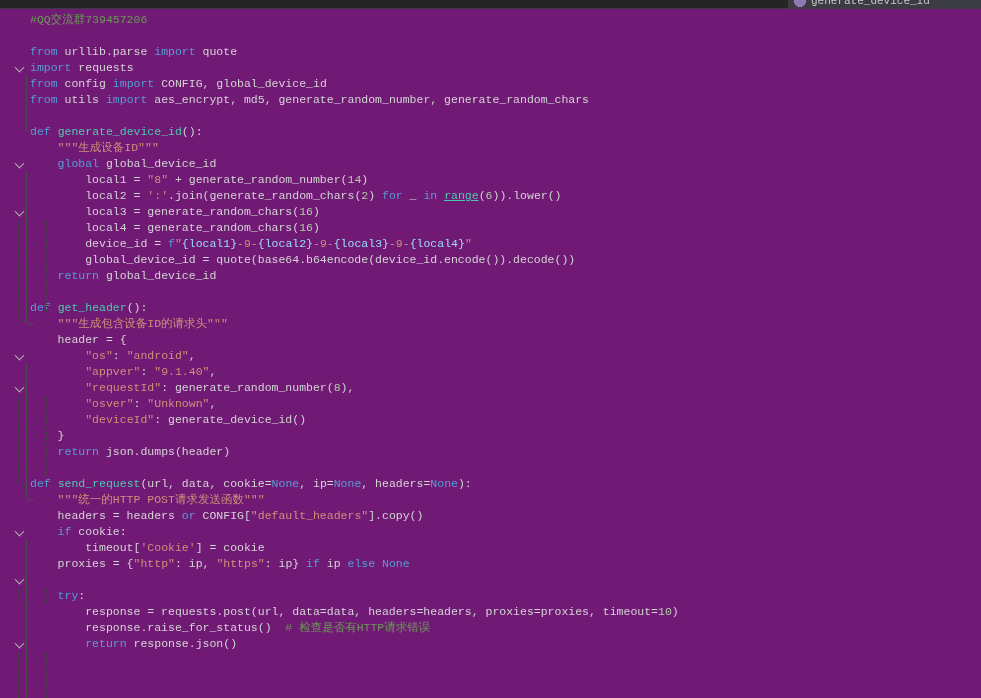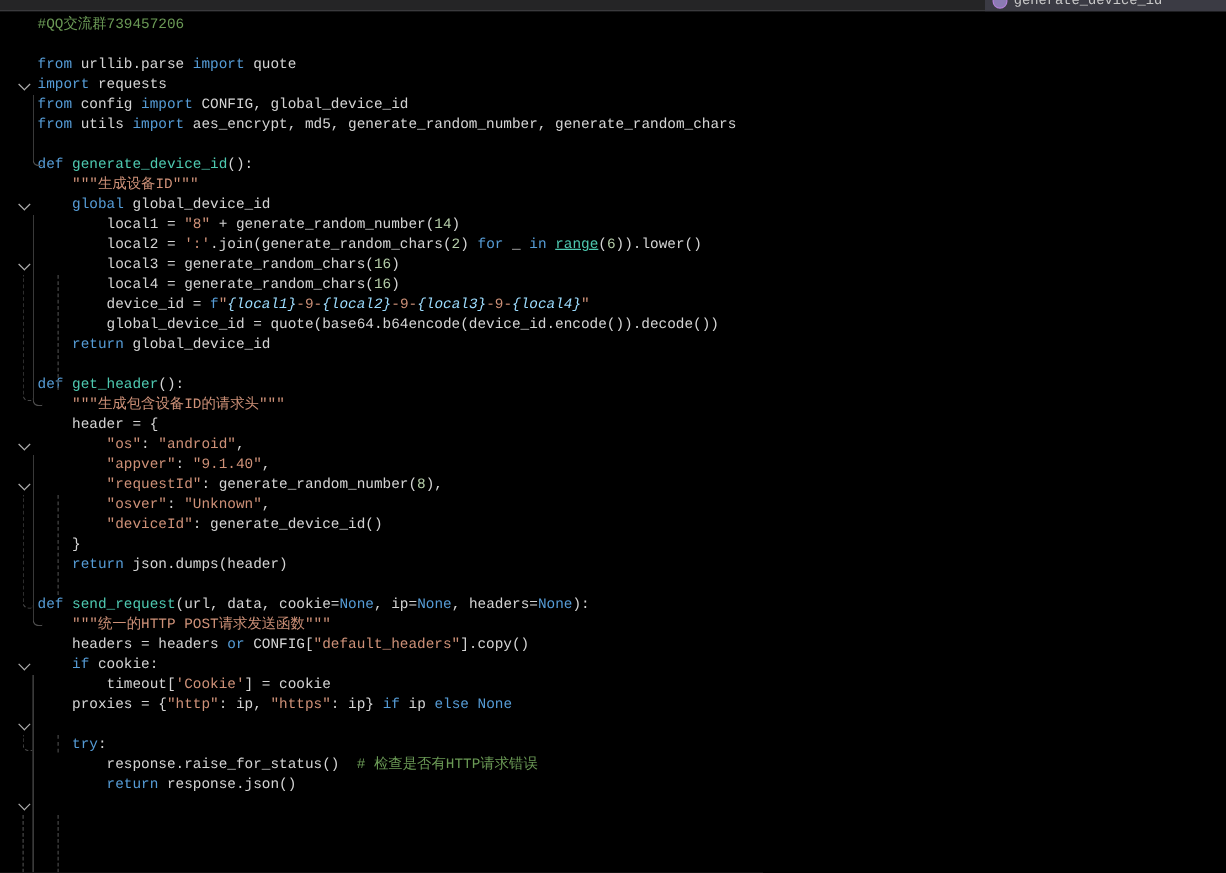--- a/index.html
+++ b/index.html
@@ -1,34 +1,34 @@
 <!DOCTYPE html>
 <html><head>
 <meta charset="utf-8">
 <style>
   html,body{margin:0;padding:0;background:#1f1f1f;}
-  #screen{position:relative;width:981px;height:698px;background:#000000;overflow:hidden;
+  #screen{position:relative;width:981px;height:698px;background:#701a75;overflow:hidden;
           font-family:"Liberation Mono","DejaVu Sans Mono",monospace;}
   
   #topbar{position:absolute;left:0;top:0;width:981px;height:8px;background:#252526;
           border-bottom:1px solid #3a3a3d;z-index:5;}
   #symbol-popup{position:absolute;right:0;top:0;width:193px;height:9px;background:#3b3b44;
           overflow:hidden;z-index:6;}
   #symbol-popup .inner{position:absolute;left:6px;top:-5px;display:flex;align-items:center;gap:5px;}
   #symbol-popup .micon{width:10px;height:10px;border-radius:50%;background:#8b7bb3;
           border:1px solid #b180d7;flex:0 0 auto;}
   #symbol-popup .slabel{color:#c8c8c8;font-size:11px;white-space:nowrap;}
   
   #code{position:absolute;left:0;top:8px;width:981px;padding-top:4px;z-index:1;}
   .line{height:16px;line-height:16px;font-size:11.5px;white-space:pre;padding-left:30px;color:#d4d4d4;}
   .line .wrap{display:inline;}
   .line.hl .wrap{background:#343434;box-shadow:0 0 0 2px #343434;}
   .tk-t{color:#d4d4d4;} .tk-k{color:#569cd6;} .tk-f{color:#4ec9b0;} .tk-b{color:#4ec9b0;text-decoration:underline;}
   .tk-s{color:#ce9178;} .tk-d{color:#ce9178;} .tk-c{color:#6a9955;} .tk-n{color:#b5cea8;}
-  .tk-v{color:#9cdcfe;font-style:italic;}
+  .tk-v{color:#9cdcfe;}
   
   .chev{position:absolute;width:6px;height:6px;border-right:1.4px solid #b0b0b0;
         border-bottom:1.4px solid #b0b0b0;transform:rotate(45deg);z-index:3;cursor:pointer;}
   
   .guide{position:absolute;width:7px;z-index:2;}
   .guide.solid{border-left:1px solid #4d4d4d;}
   .guide.dashed{border-left:1px dashed #454545;}
   .guide.curve.solid{border-bottom:1px solid #4d4d4d;border-bottom-left-radius:5px;}
   .guide.curve.dashed{border-bottom:1px dashed #454545;border-bottom-left-radius:5px;}
 </style>
@@ -98,16 +98,17 @@
       <div class="line"><span class="wrap"><span class="tk-t">    </span><span class="tk-k">return</span><span class="tk-t"> json.dumps(header)</span></span></div>
       <div class="line"><span class="wrap"></span></div>
       <div class="line"><span class="wrap"><span class="tk-k">def</span><span class="tk-t"> </span><span class="tk-f">send_request</span><span class="tk-t">(url, data, cookie=</span><span class="tk-k">None</span><span class="tk-t">, ip=</span><span class="tk-k">None</span><span class="tk-t">, headers=</span><span class="tk-k">None</span><span class="tk-t">):</span></span></div>
       <div class="line"><span class="wrap"><span class="tk-t">    </span><span class="tk-d">"""统一的HTTP POST请求发送函数"""</span></span></div>
       <div class="line"><span class="wrap"><span class="tk-t">    headers = headers </span><span class="tk-k">or</span><span class="tk-t"> CONFIG[</span><span class="tk-s">"default_headers"</span><span class="tk-t">].copy()</span></span></div>
       <div class="line"><span class="wrap"><span class="tk-t">    </span><span class="tk-k">if</span><span class="tk-t"> cookie:</span></span></div>
       <div class="line"><span class="wrap"><span class="tk-t">        timeout[</span><span class="tk-s">'Cookie'</span><span class="tk-t">] = cookie</span></span></div>
       <div class="line"><span class="wrap"><span class="tk-t">    proxies = {</span><span class="tk-s">"http"</span><span class="tk-t">: ip, </span><span class="tk-s">"https"</span><span class="tk-t">: ip} </span><span class="tk-k">if</span><span class="tk-t"> ip </span><span class="tk-k">else</span><span class="tk-t"> </span><span class="tk-k">None</span></span></div>
       <div class="line"><span class="wrap"></span></div>
       <div class="line"><span class="wrap"><span class="tk-t">    </span><span class="tk-k">try</span><span class="tk-t">:</span></span></div>
+      <div class="line"><span class="wrap"><span class="tk-t">        response = requests.post(url, data=data, headers=headers, proxies=proxies, timeout=</span><span class="tk-n">10</span><span class="tk-t">)</span></span></div>
       <div class="line"><span class="wrap"><span class="tk-t">        response.raise_for_status()  </span><span class="tk-c"># 检查是否有HTTP请求错误</span></span></div>
       <div class="line"><span class="wrap"><span class="tk-t">        </span><span class="tk-k">return</span><span class="tk-t"> response.json()</span></span></div>
     </div>
 </div>
 
 </body></html>

